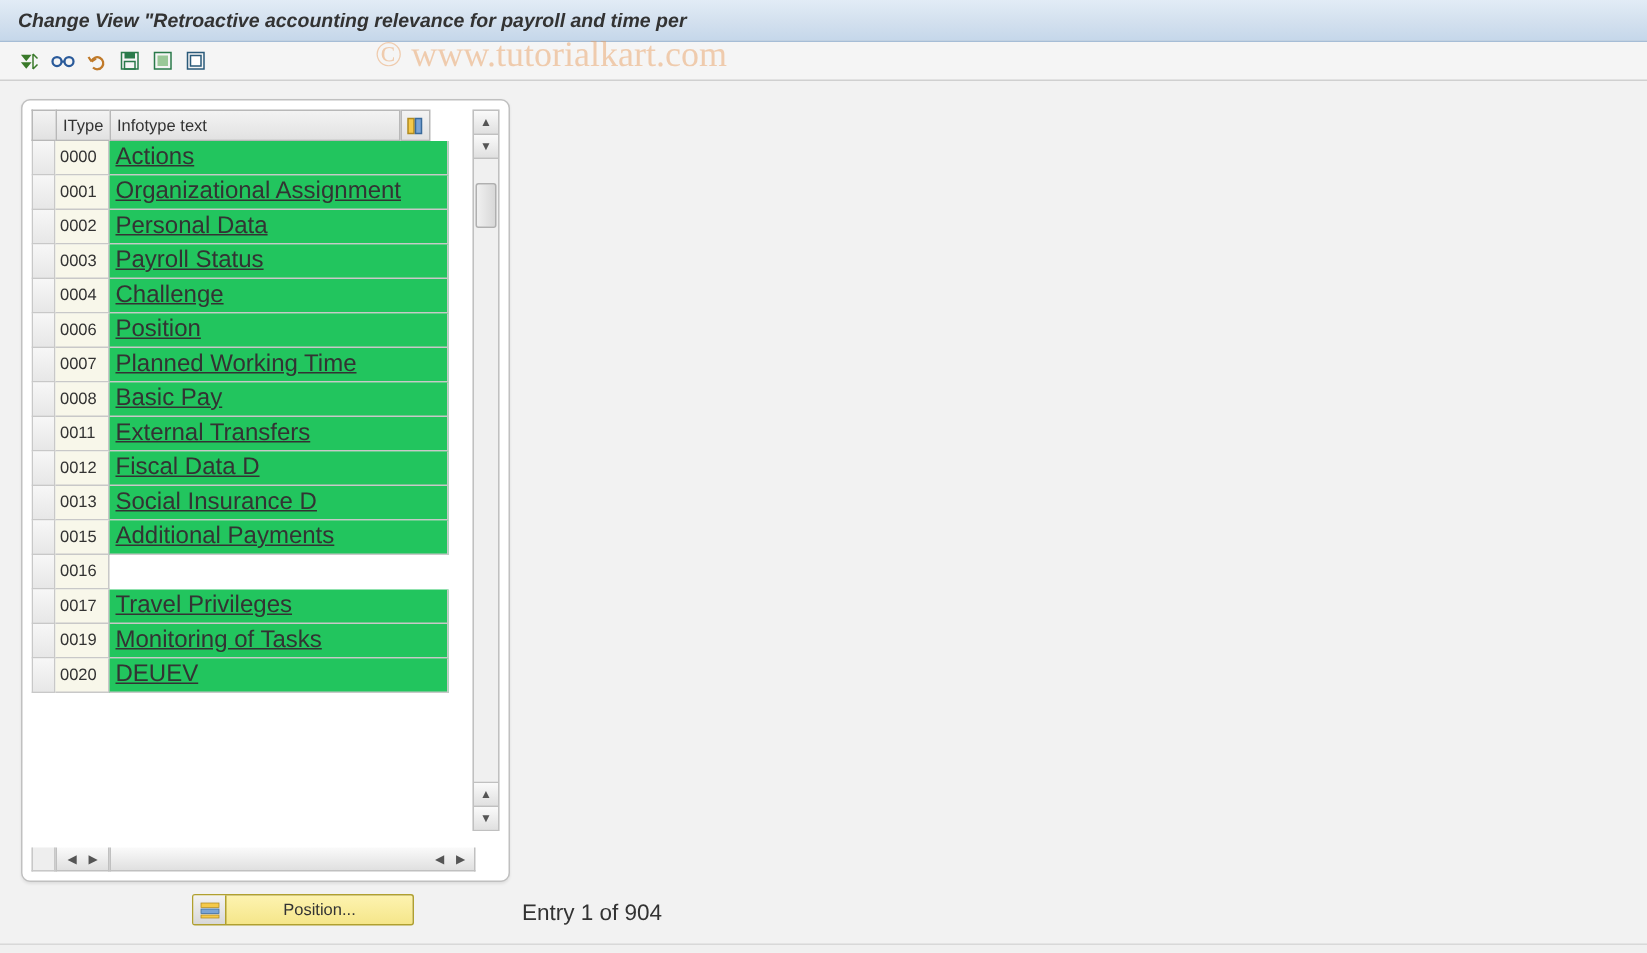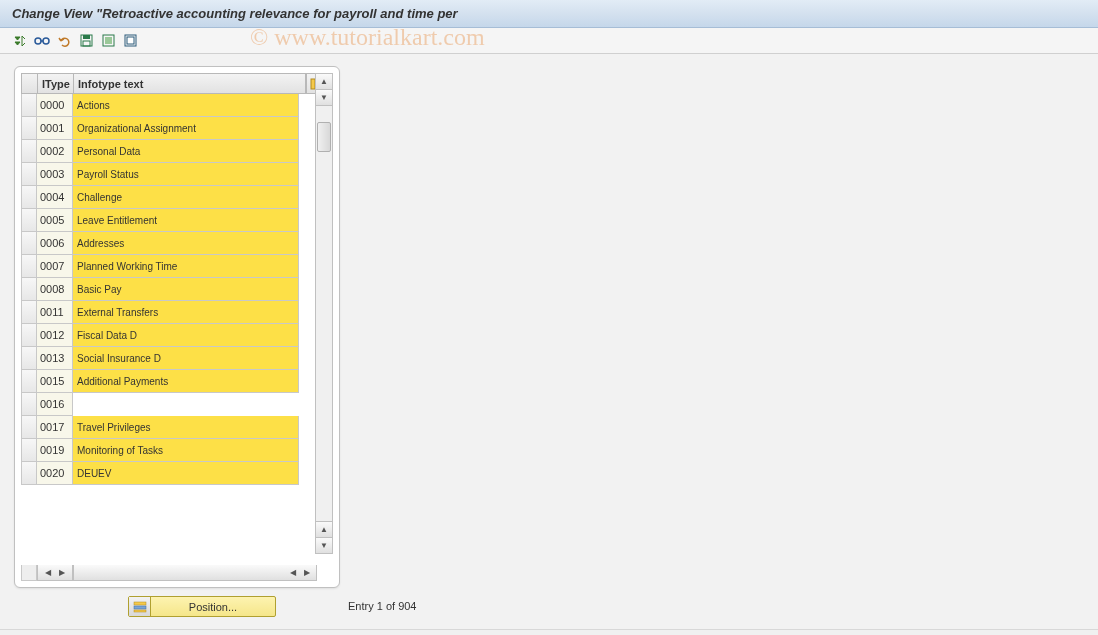--- a/index.html
+++ b/index.html
@@ -66,21 +66,20 @@
       box-shadow: 0 1px 2px rgba(0,0,0,0.08);
     }
     .grid-wrapper {
       width: 100%;
       height: 100%;
       position: relative;
     }
     .grid-header {
       display: flex;
       height: 21px;
-      font-weight: bold;
     }
     .grid-header .cell {
       background: linear-gradient(to bottom, #f3f3f3, #e2e2e2);
       border: 1px solid #b8b8b8;
       border-right: none;
       font-size: 11px;
       display: flex;
       align-items: center;
       padding-left: 4px;
       color: #333;
@@ -120,26 +119,27 @@
       display: flex;
       align-items: center;
       padding-left: 3px;
       color: #333;
     }
     .grid-row .c-text {
       width: 226px;
       border: 1px solid #c8c8c8;
       border-top: none;
       border-left: none;
-      background: #fde047;
-      font-size: 10px;
+      background: #22c55e;
+      font-size: 16px;
       display: flex;
       align-items: center;
       padding-left: 4px;
       color: #333;
+      text-decoration: underline;
     }
     .vscroll {
       position: absolute;
       right: 0;
       top: 0;
       width: 18px;
       height: 481px;
       background: #eee;
       border: 1px solid #c0c0c0;
       display:flex;
@@ -196,21 +196,21 @@
       width: 22px; height: 100%;
       background: linear-gradient(to bottom, #f3f3f3, #d8d8d8);
       border-right: 1px solid #b0a030;
       display:flex;align-items:center;justify-content:center;
     }
     .position-btn .lbl { flex:1; text-align:center; }
     .entry-text {
       position: absolute;
       left: 348px;
       top: 600px;
-      font-size: 11px;
+      font-size: 15px;
       color: #333;
     }
     .status-bar {
       position:absolute;
       bottom:0;left:0;right:0;
       height:6px;
       background:#f0f0f0;
       border-top:1px solid #d8d8d8;
     }
   </style>
@@ -260,21 +260,21 @@
   </div>
 </div>
 
 <div class="watermark">© www.tutorialkart.com</div>
 
 <div class="table-panel">
   <div class="grid-wrapper">
     <div class="grid-header">
       <div class="cell" style="width:16px;padding:0;"></div>
       <div class="cell" style="width:36px">IType</div>
-      <div class="cell last" style="width:233px">Infotype text</div>
+      <div class="cell last" style="width:194px">Infotype text</div>
       <div class="cfg">
         <svg width="12" height="12">
             <rect x="1" y="1" width="4" height="10" fill="#f5c94a" stroke="#b08a20"></rect>
             <rect x="6" y="1" width="4" height="10" fill="#7aa4d6" stroke="#3a6a9a"></rect>
           </svg>
       </div>
     </div>
     <div class="grid-body" id="grid-body">
         <div class="grid-row">
           <div class="marker"></div>
@@ -296,27 +296,22 @@
           <div class="c-id">0003</div>
           <div class="c-text">Payroll Status</div>
         </div>
         <div class="grid-row">
           <div class="marker"></div>
           <div class="c-id">0004</div>
           <div class="c-text">Challenge</div>
         </div>
         <div class="grid-row">
           <div class="marker"></div>
-          <div class="c-id">0005</div>
-          <div class="c-text">Leave Entitlement</div>
-        </div>
-        <div class="grid-row">
-          <div class="marker"></div>
           <div class="c-id">0006</div>
-          <div class="c-text">Addresses</div>
+          <div class="c-text">Position</div>
         </div>
         <div class="grid-row">
           <div class="marker"></div>
           <div class="c-id">0007</div>
           <div class="c-text">Planned Working Time</div>
         </div>
         <div class="grid-row">
           <div class="marker"></div>
           <div class="c-id">0008</div>
           <div class="c-text">Basic Pay</div>

